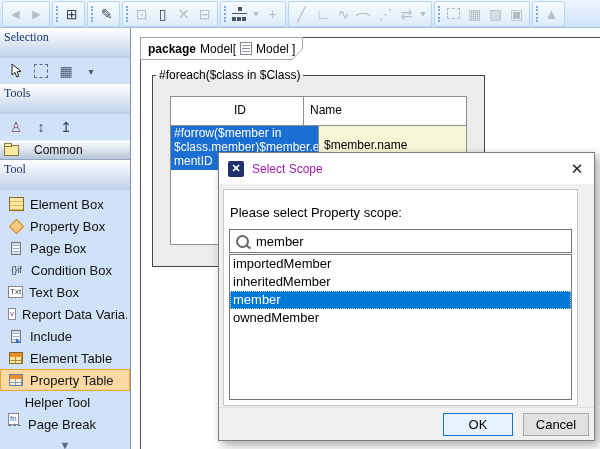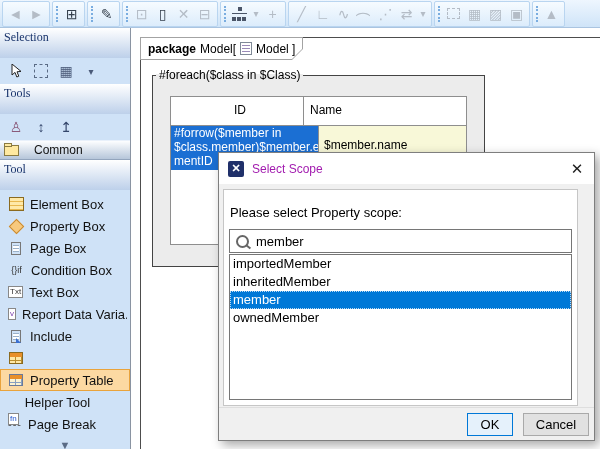--- a/index.html
+++ b/index.html
@@ -131,21 +131,21 @@
   .search-box input{border:none;outline:none;flex:1;font-size:13px;font-family:"Liberation Sans",sans-serif;
     color:#000;background:transparent;padding:0;}
   .scope-list{margin:1px 5px 0 5px;height:146px;border:1px solid #767676;background:#fff;
     box-sizing:border-box;overflow:hidden;}
   .list-item{height:18px;line-height:18px;padding-left:3px;font-size:13px;color:#000;white-space:nowrap;}
   .list-item.selected{background:#0078d7;color:#fff;outline:1px dotted #bcd9f2;outline-offset:-1px;}
   .dlg-footer{position:absolute;left:0;right:0;bottom:0;height:33px;border-top:1px solid #dedede;
     display:flex;align-items:center;justify-content:flex-end;gap:10px;padding-right:5px;box-sizing:border-box;}
   .btn{height:23px;display:flex;align-items:center;justify-content:center;font-size:13px;
     box-sizing:border-box;color:#000;}
-  .btn-ok{width:46px;background:#e5f1fb;border:1px solid #0078d7;}
+  .btn-ok{width:70px;background:#e5f1fb;border:1px solid #0078d7;}
   .btn-cancel{width:66px;background:#e1e1e1;border:1px solid #a9a9a9;}
 </style>
 </head>
 <body>
 
 <div id="app">
 
   <div class="toolbar">
     <div class="tbgroup">
       <span class="tbicon dis">◄</span>
@@ -260,20 +260,21 @@
       <div class="tool-item">
         <span class="ic16">
             <span class="ic-pagebox ic-include"></span>
           </span>
         <span class="ti-label">Include</span>
       </div>
       <div class="tool-item">
         <span class="ic16">
             <span class="ic-table"></span>
           </span>
+        <span class="ti-label">Element Table</span>
       </div>
       <div class="tool-item selected">
         <span class="ic16">
             <span class="ic-table prop"></span>
           </span>
         <span class="ti-label">Property Table</span>
       </div>
       <div class="tool-item">
         <span class="ic-boxed blue">fn</span>
         <span class="ti-label">Helper Tool</span>

